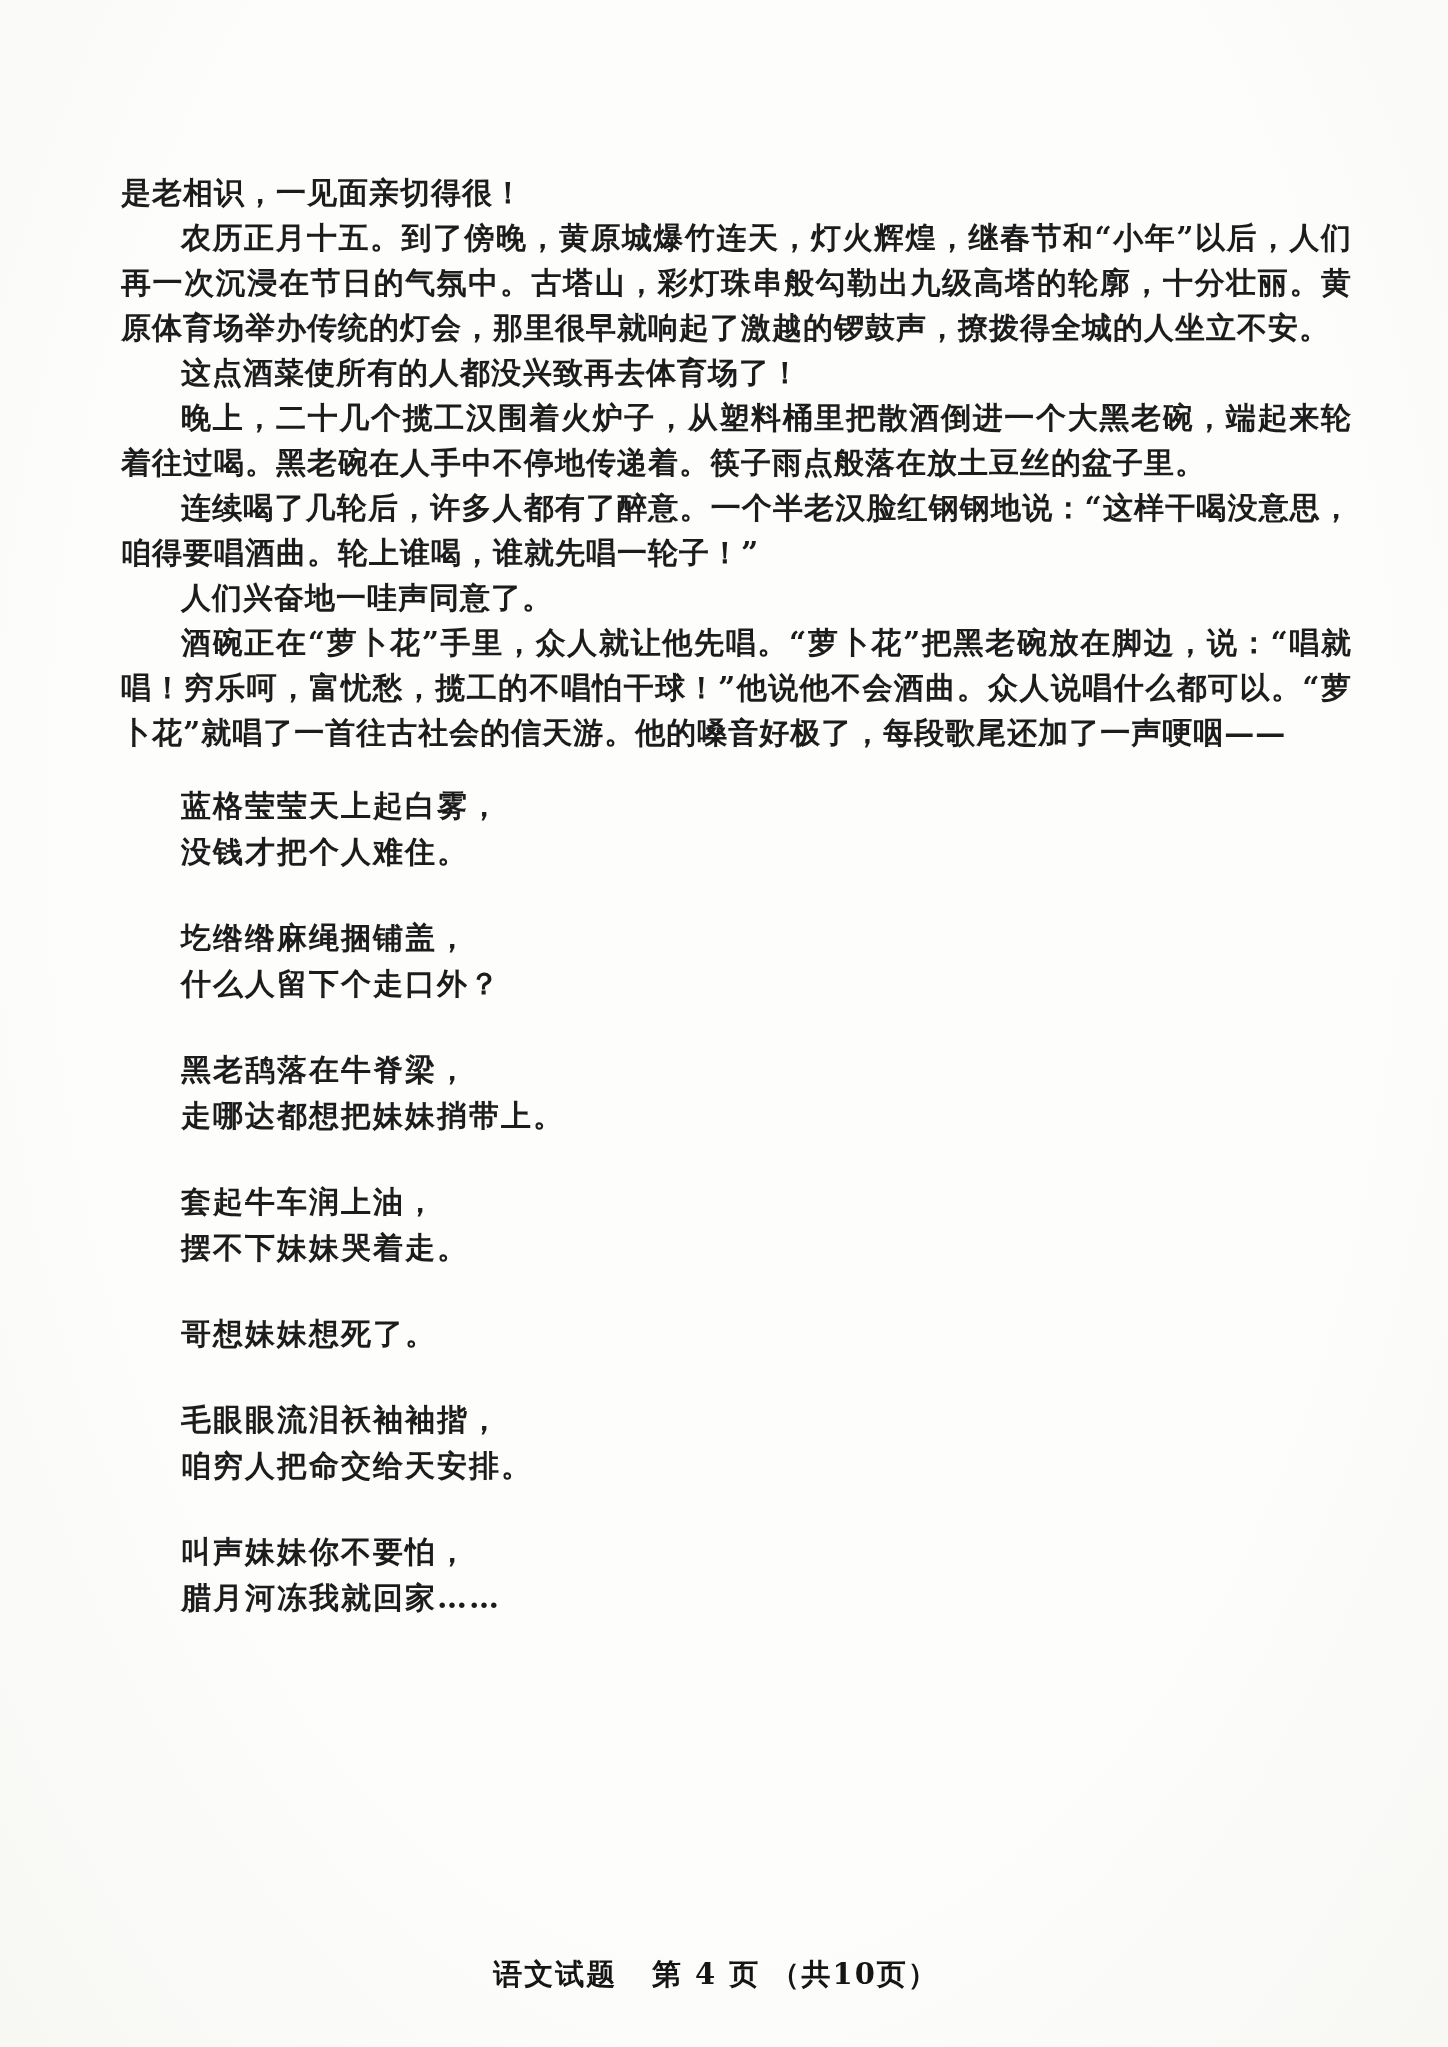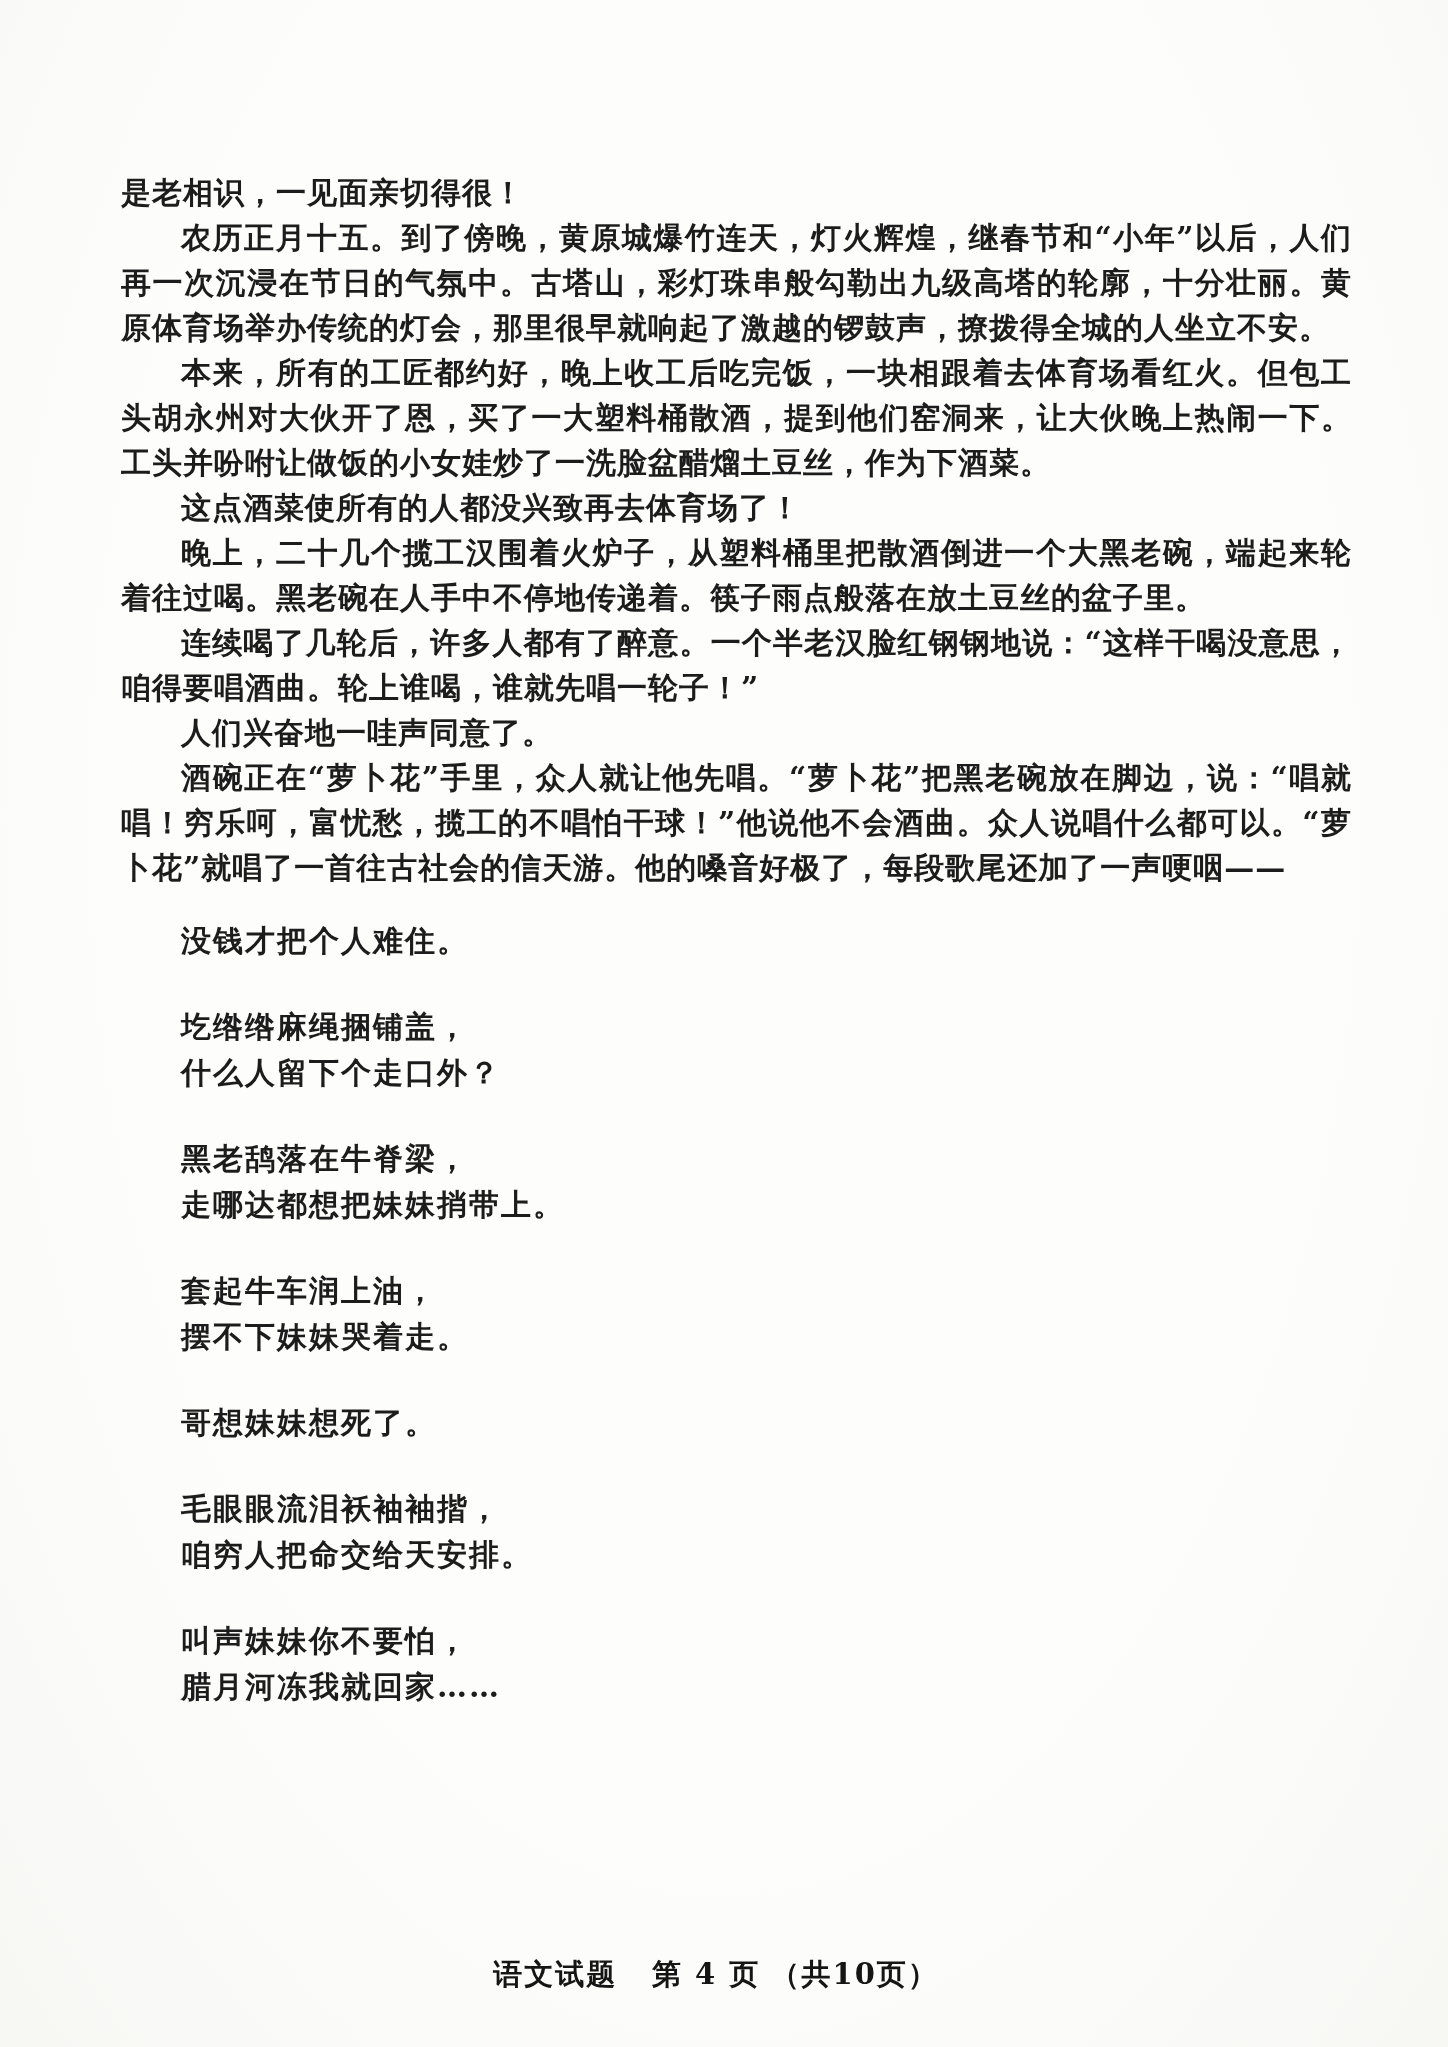--- a/index.html
+++ b/index.html
@@ -74,29 +74,29 @@
   }
 </style>
 </head>
 <body>
 
 <div class="page">
 
   <div class="passage">
     <p class="no-indent">是老相识，一见面亲切得很！</p>
     <p>农历正月十五。到了傍晚，黄原城爆竹连天，灯火辉煌，继春节和“小年”以后，人们再一次沉浸在节日的气氛中。古塔山，彩灯珠串般勾勒出九级高塔的轮廓，十分壮丽。黄原体育场举办传统的灯会，那里很早就响起了激越的锣鼓声，撩拨得全城的人坐立不安。</p>
-    <p>本来，所有的工匠都约好，晚上收工后吃完饭，一块相跟着去体育场看红火。但包工头胡永州对大伙开了恩，买了一大塑料桶散酒，提到他们窑洞来，让大伙晚上热闹一下。工头并吩咐让做饭的小女娃炒了一洗脸盆醋熘土豆丝，作为下酒菜。</p>
     <p>这点酒菜使所有的人都没兴致再去体育场了！</p>
     <p>晚上，二十几个揽工汉围着火炉子，从塑料桶里把散酒倒进一个大黑老碗，端起来轮着往过喝。黑老碗在人手中不停地传递着。筷子雨点般落在放土豆丝的盆子里。</p>
     <p>连续喝了几轮后，许多人都有了醉意。一个半老汉脸红钢钢地说：“这样干喝没意思，咱得要唱酒曲。轮上谁喝，谁就先唱一轮子！”</p>
     <p>人们兴奋地一哇声同意了。</p>
     <p>酒碗正在“萝卜花”手里，众人就让他先唱。“萝卜花”把黑老碗放在脚边，说：“唱就唱！穷乐呵，富忧愁，揽工的不唱怕干球！”他说他不会酒曲。众人说唱什么都可以。“萝卜花”就唱了一首往古社会的信天游。他的嗓音好极了，每段歌尾还加了一声哽咽——</p>
 
     <div class="verse">
       <div class="stanza">
+        <p>蓝格莹莹天上起白雾，</p>
         <p>没钱才把个人难住。</p>
       </div>
       <div class="stanza">
         <p>圪绺绺麻绳捆铺盖，</p>
         <p>什么人留下个走口外？</p>
       </div>
       <div class="stanza">
         <p>黑老鸹落在牛脊梁，</p>
         <p>走哪达都想把妹妹捎带上。</p>
       </div>

